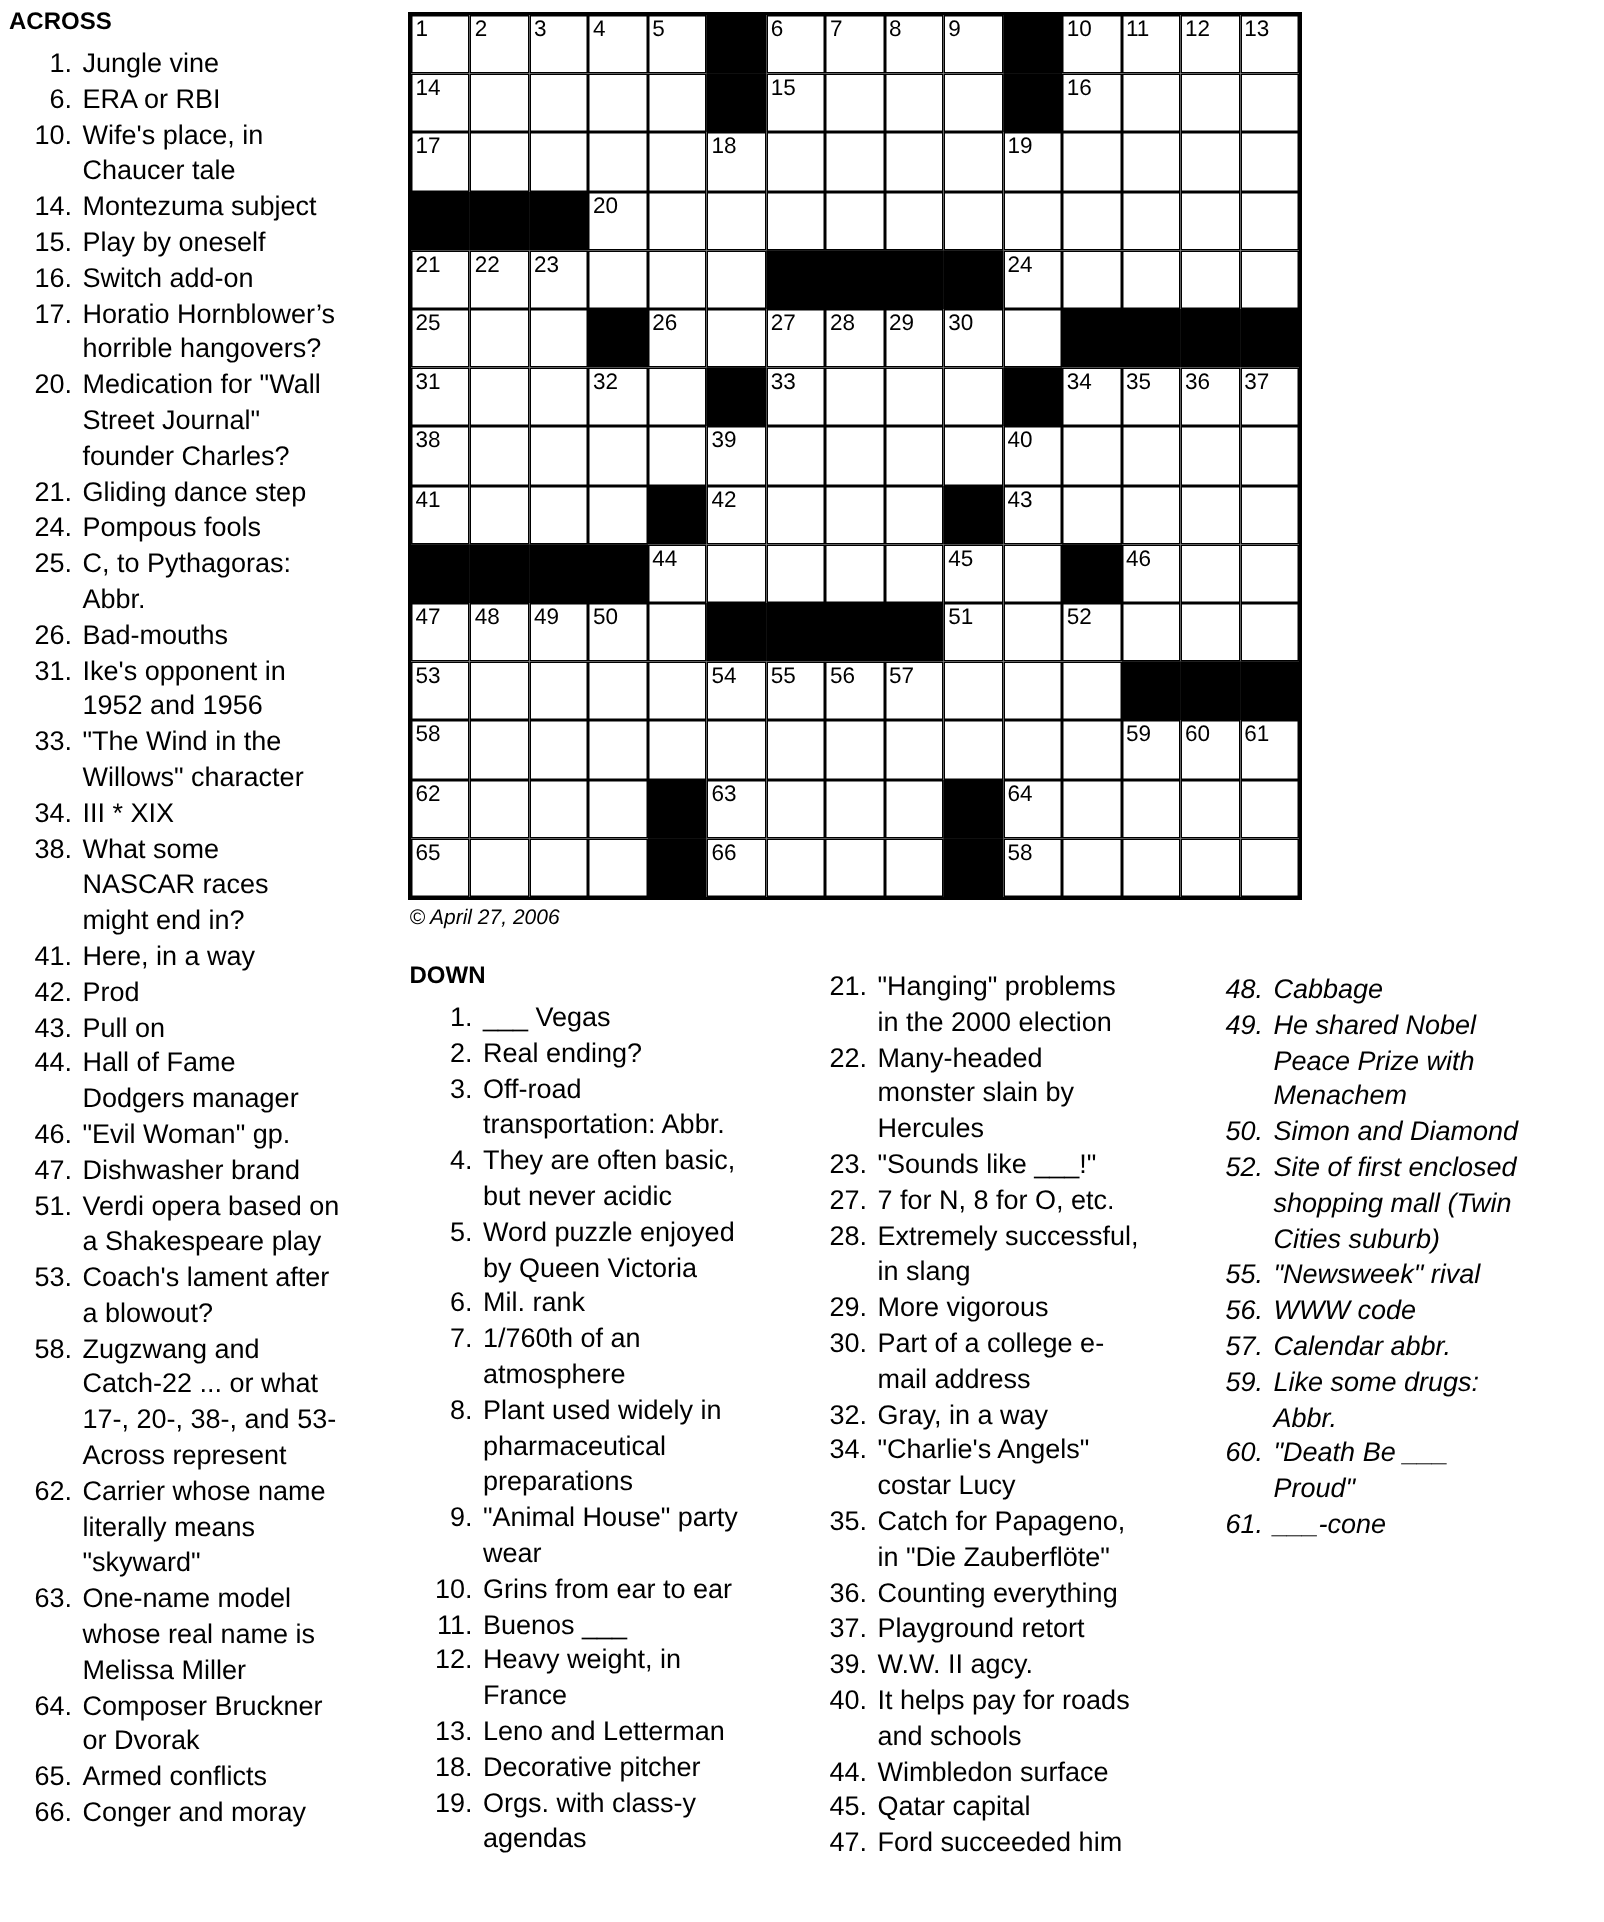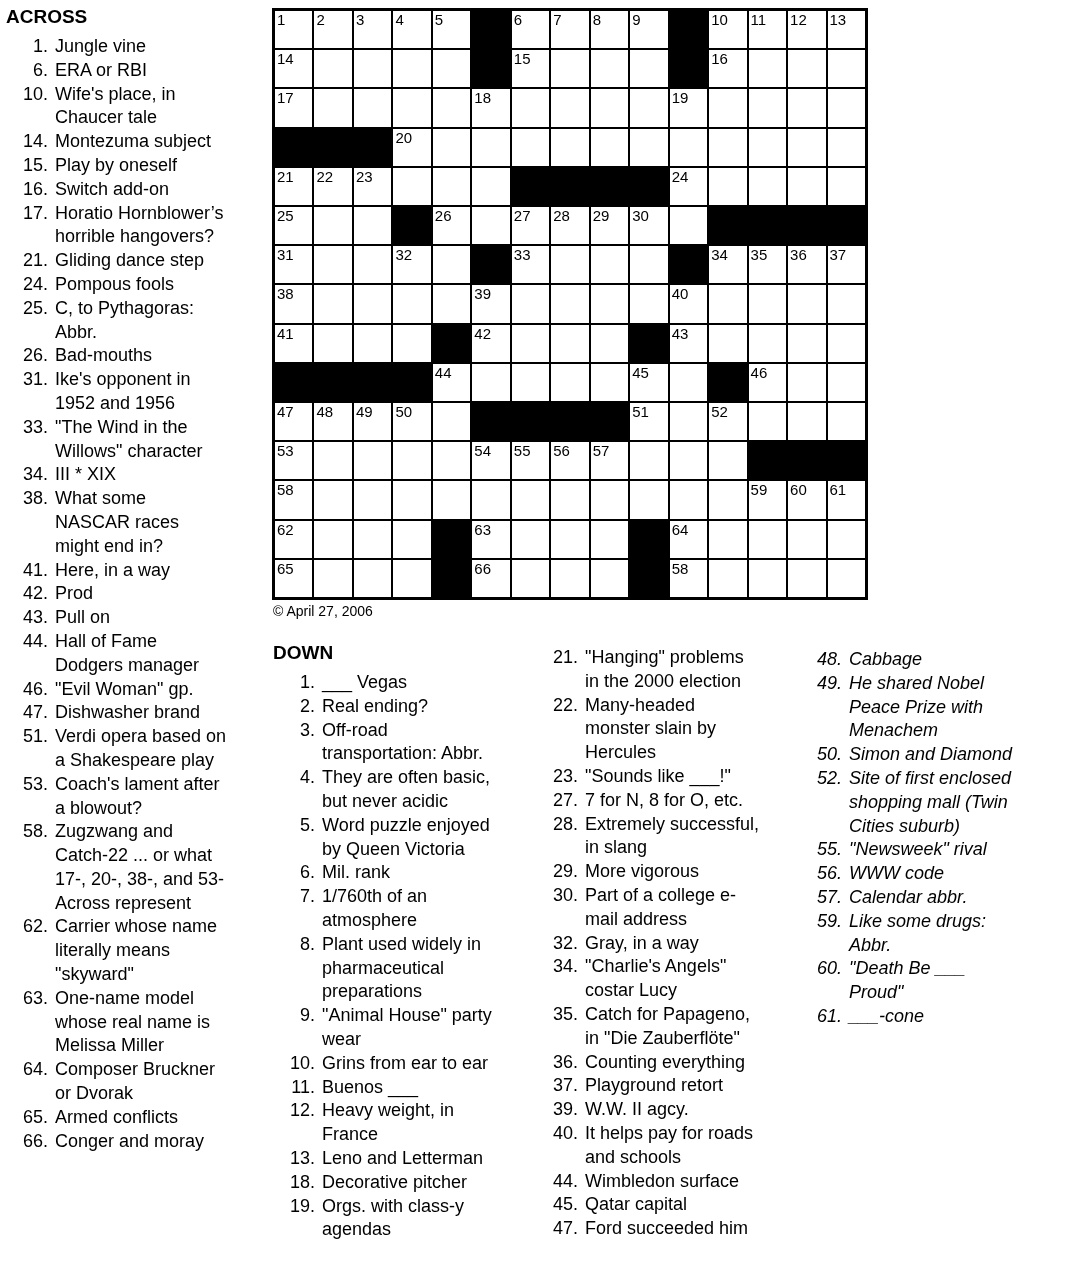--- a/index.html
+++ b/index.html
@@ -2,42 +2,42 @@
 <html><head>
 <meta charset="utf-8">
 <style>
   html, body { margin: 0; padding: 0; background: #fff; }
   body {
     width: 1069px; height: 1281px; position: relative;
     font-family: "Liberation Sans", "DejaVu Sans", sans-serif;
     color: #000;
   }
   .head {
-    font-size: 19px; font-weight: bold; margin: 0; padding: 0;
+    font-size: 16px; font-weight: bold; margin: 0; padding: 0;
   }
   ol.clues { list-style: none; margin: 7px 0 0 0; padding: 0; }
   li.clue { display: flex; align-items: flex-start; font-size: 18px; line-height: 23.8px; }
   .cnum { flex: 0 0 42px; text-align: right; }
   .ctxt { margin-left: 7px; white-space: pre-line; }
 
   .across-sec { position: absolute; left: 6px; top: 6px; width: 262px; }
 
   .grid {
     position: absolute; left: 272px; top: 8px;
     width: 596px; height: 592px; box-sizing: border-box;
     display: grid;
     grid-template-columns: repeat(15, 1fr);
     grid-template-rows: repeat(15, 1fr);
     border: 2px solid #000; background: #fff;
   }
   .cell { border: 1px solid #000; position: relative; background: #fff; box-sizing: border-box; }
   .cell.black { background: #000; }
   .cnumber { position: absolute; top: 1px; left: 2px; font-size: 15px; line-height: 1.05; }
 
-  .copyright { position: absolute; left: 273px; top: 603px; font-size: 14px; }
+  .copyright { position: absolute; left: 273px; top: 603px; font-size: 14px; font-style: italic; }
 
   .down-sec { position: absolute; left: 273px; top: 642px; width: 266px; }
   .down-c2 { position: absolute; left: 536px; top: 646px; width: 274px; }
   .down-c3 { position: absolute; left: 800px; top: 648px; width: 269px; font-style: italic; }
   ol.down-c2, ol.down-c3 { margin-top: 0; }
 </style>
 </head>
 <body>
 
 <div>
@@ -69,20 +69,26 @@
         <li class="clue">
           <span class="cnum">16.</span>
           <span class="ctxt">Switch add-on</span>
         </li>
         <li class="clue">
           <span class="cnum">17.</span>
           <span class="ctxt">Horatio Hornblower’s
 horrible hangovers?</span>
         </li>
         <li class="clue">
+          <span class="cnum">20.</span>
+          <span class="ctxt">Medication for "Wall
+Street Journal"
+founder Charles?</span>
+        </li>
+        <li class="clue">
           <span class="cnum">21.</span>
           <span class="ctxt">Gliding dance step</span>
         </li>
         <li class="clue">
           <span class="cnum">24.</span>
           <span class="ctxt">Pompous fools</span>
         </li>
         <li class="clue">
           <span class="cnum">25.</span>
           <span class="ctxt">C, to Pythagoras:

